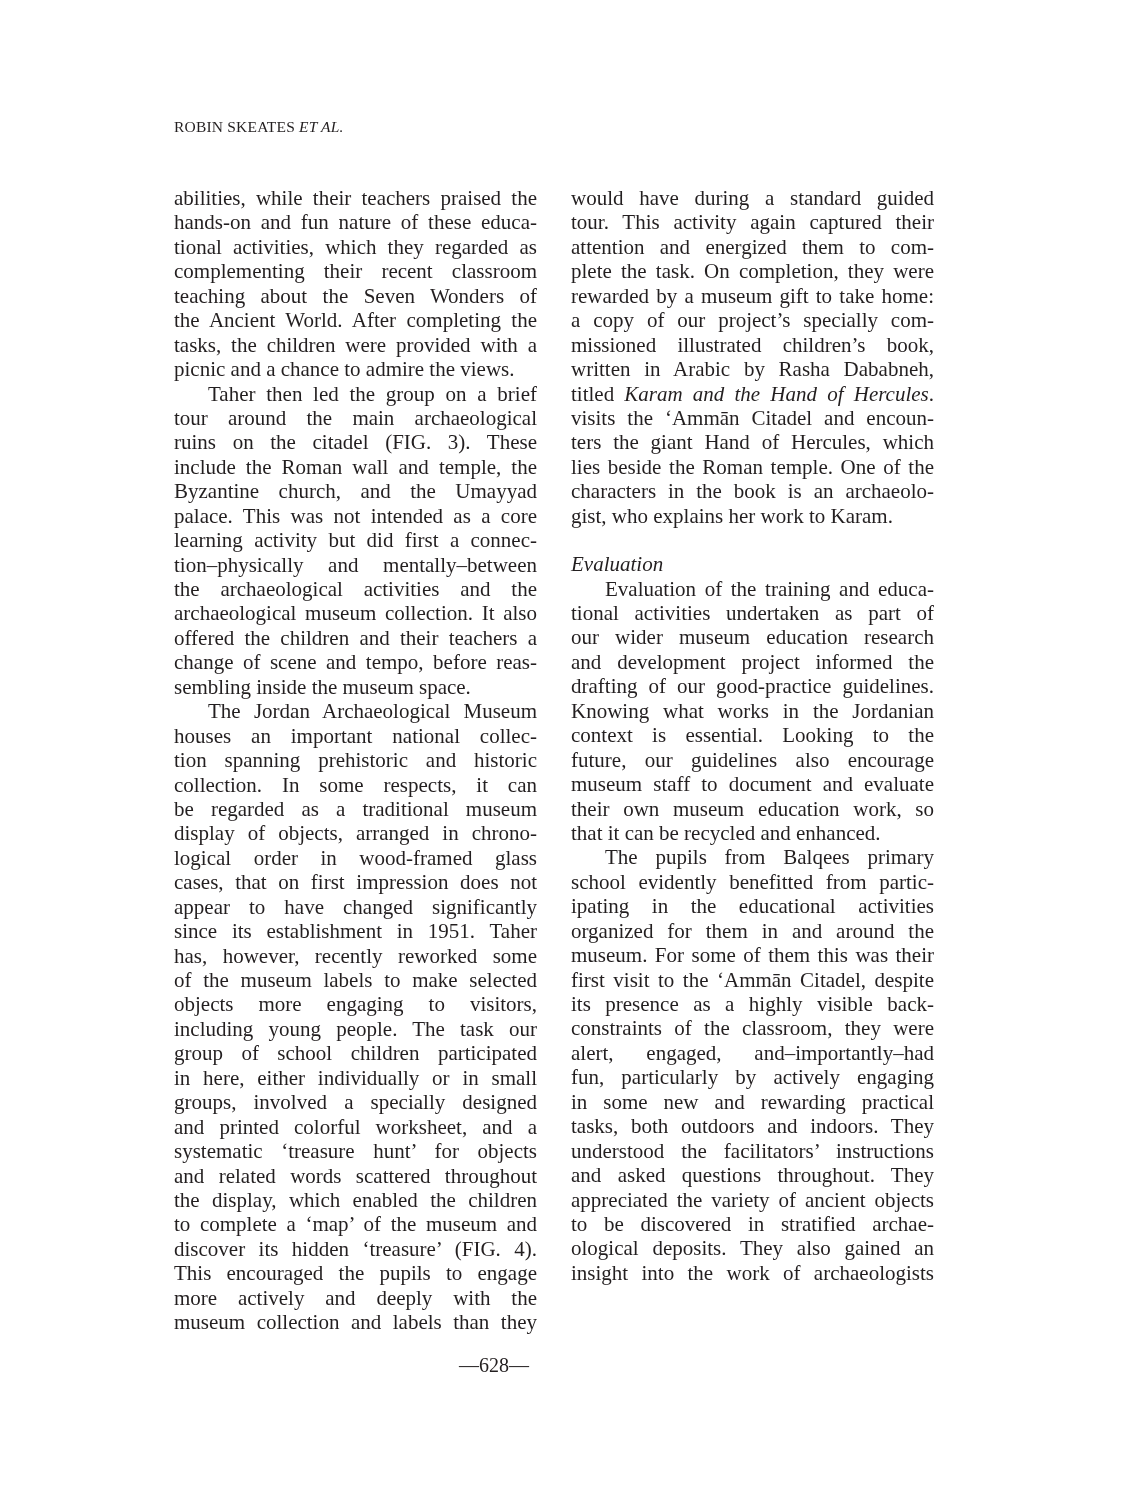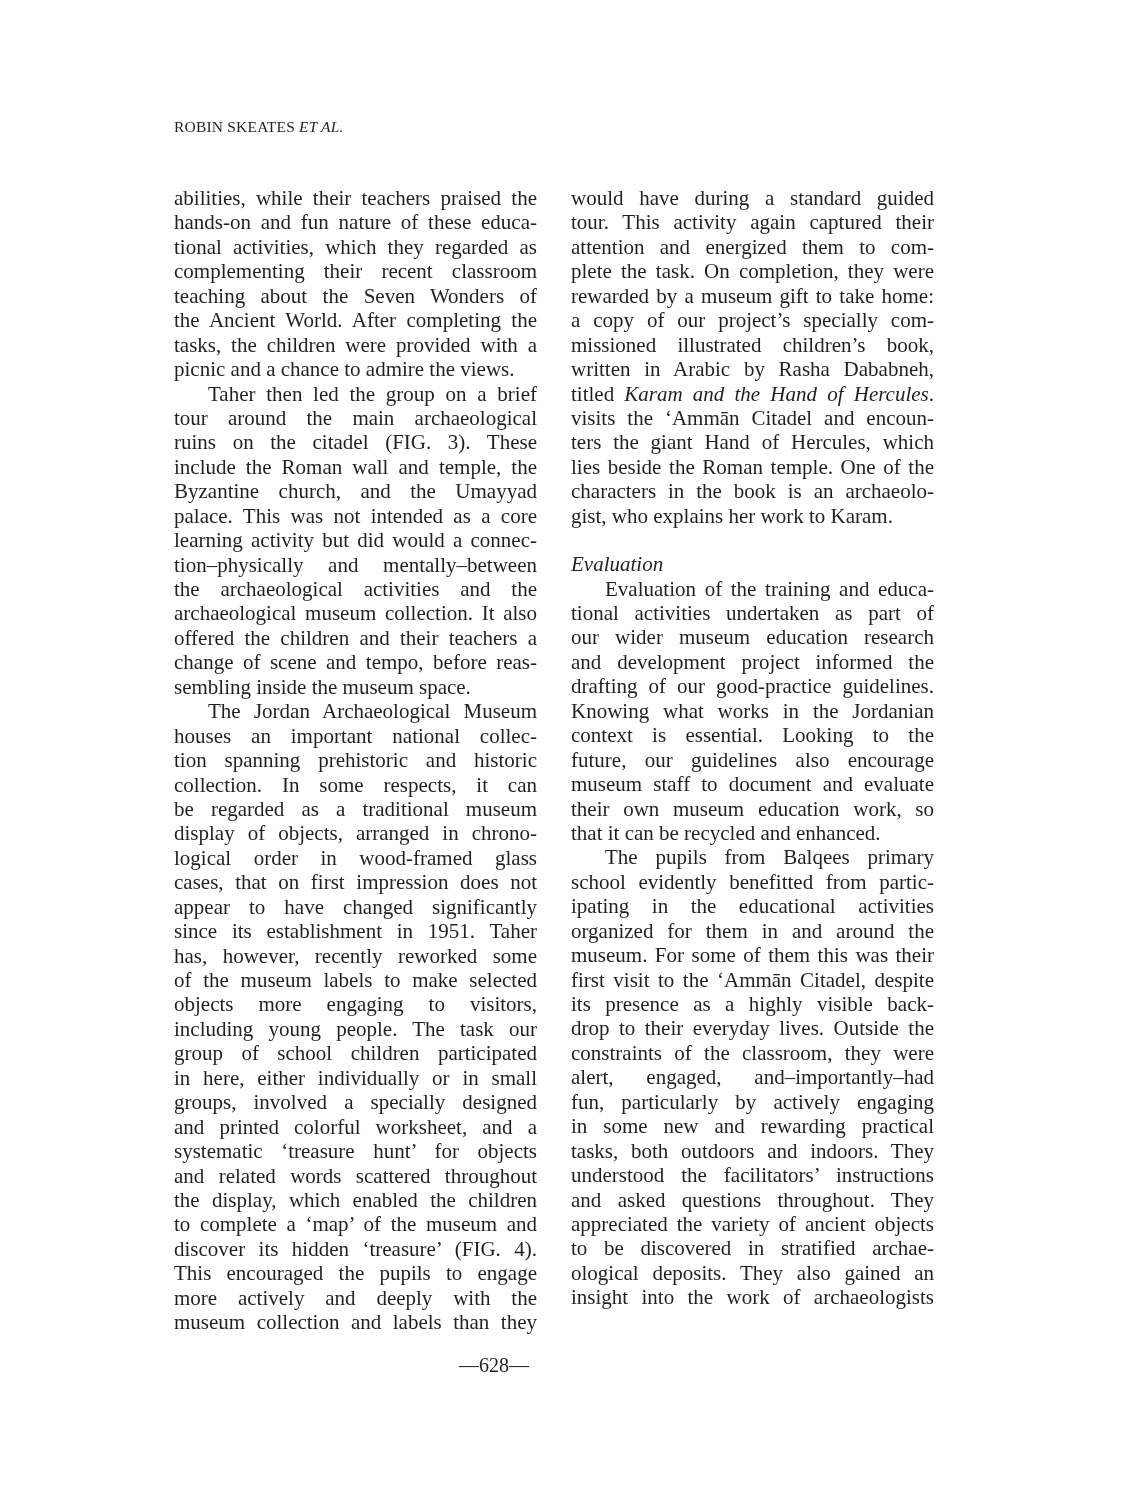--- a/index.html
+++ b/index.html
@@ -35,21 +35,21 @@
     <div class="line">teaching about the Seven Wonders of</div>
     <div class="line">the Ancient World. After completing the</div>
     <div class="line">tasks, the children were provided with a</div>
     <div class="line last">picnic and a chance to admire the views.</div>
     <div class="line indent">Taher then led the group on a brief</div>
     <div class="line">tour around the main archaeological</div>
     <div class="line">ruins on the citadel (FIG. 3). These</div>
     <div class="line">include the Roman wall and temple, the</div>
     <div class="line">Byzantine church, and the Umayyad</div>
     <div class="line">palace. This was not intended as a core</div>
-    <div class="line">learning activity but did would a connec-</div>
+    <div class="line">learning activity but did first a connec-</div>
     <div class="line">tion–physically and mentally–between</div>
     <div class="line">the archaeological activities and the</div>
     <div class="line">archaeological museum collection. It also</div>
     <div class="line">offered the children and their teachers a</div>
     <div class="line">change of scene and tempo, before reas-</div>
     <div class="line last">sembling inside the museum space.</div>
     <div class="line indent">The Jordan Archaeological Museum</div>
     <div class="line">houses an important national collec-</div>
     <div class="line">tion spanning prehistoric and historic</div>
     <div class="line">collection. In some respects, it can</div>
@@ -108,21 +108,20 @@
       <div class="line">museum staff to document and evaluate</div>
       <div class="line">their own museum education work, so</div>
       <div class="line last">that it can be recycled and enhanced.</div>
       <div class="line indent">The pupils from Balqees primary</div>
       <div class="line">school evidently benefitted from partic-</div>
       <div class="line">ipating in the educational activities</div>
       <div class="line">organized for them in and around the</div>
       <div class="line">museum. For some of them this was their</div>
       <div class="line">first visit to the ‘Ammān Citadel, despite</div>
       <div class="line">its presence as a highly visible back-</div>
-      <div class="line">drop to their everyday lives. Outside the</div>
       <div class="line">constraints of the classroom, they were</div>
       <div class="line">alert, engaged, and–importantly–had</div>
       <div class="line">fun, particularly by actively engaging</div>
       <div class="line">in some new and rewarding practical</div>
       <div class="line">tasks, both outdoors and indoors. They</div>
       <div class="line">understood the facilitators’ instructions</div>
       <div class="line">and asked questions throughout. They</div>
       <div class="line">appreciated the variety of ancient objects</div>
       <div class="line">to be discovered in stratified archae-</div>
       <div class="line">ological deposits. They also gained an</div>

